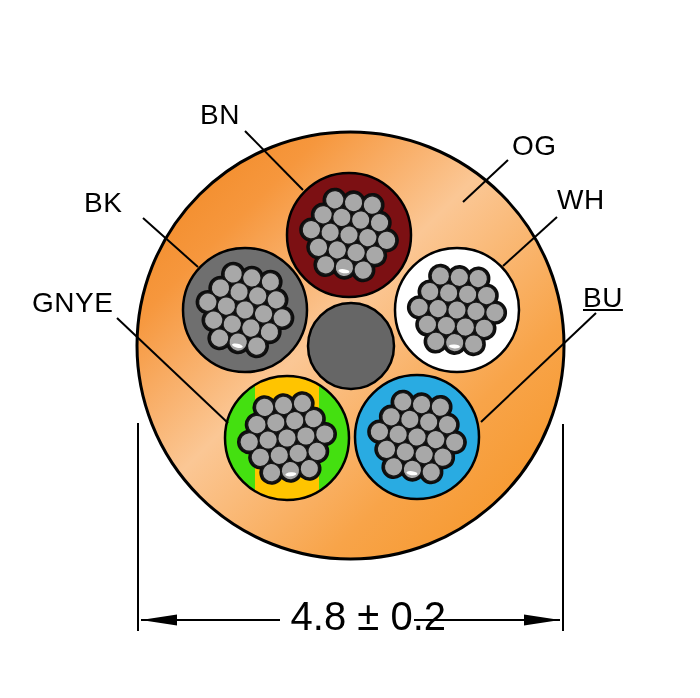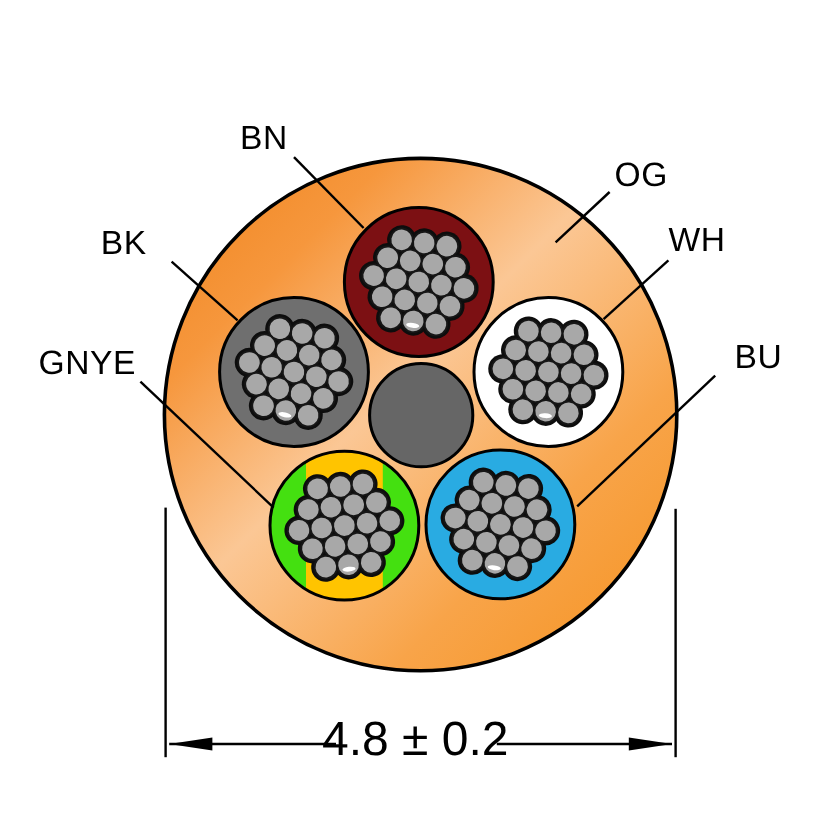--- a/index.html
+++ b/index.html
@@ -15,27 +15,27 @@
     position:absolute;
     font-size:28px;
     line-height:1.2;
     color:#000;
     white-space:nowrap;
     letter-spacing:0.5px;
   }
   .lbl-bn  {left:200px; top:98px;}
   .lbl-og  {left:512px; top:129px;}
   .lbl-wh  {left:557px; top:183px;}
-  .lbl-bu  {left:612px; top:281px;}
+  .lbl-bu  {left:583px; top:281px;text-decoration:underline;}
   .lbl-bk  {left:84px; top:186px;}
   .lbl-gnye{left:32px;  top:286px;}
   .dim-text{
     position:absolute;
     left:246px; top:596px; width:200px;
-    text-align:center;
+    text-align:right;
     font-size:40px;
     line-height:1;
     color:#000;
     white-space:nowrap;
   }
 </style>
 </head>
 <body>
 
 <div class="stage">

